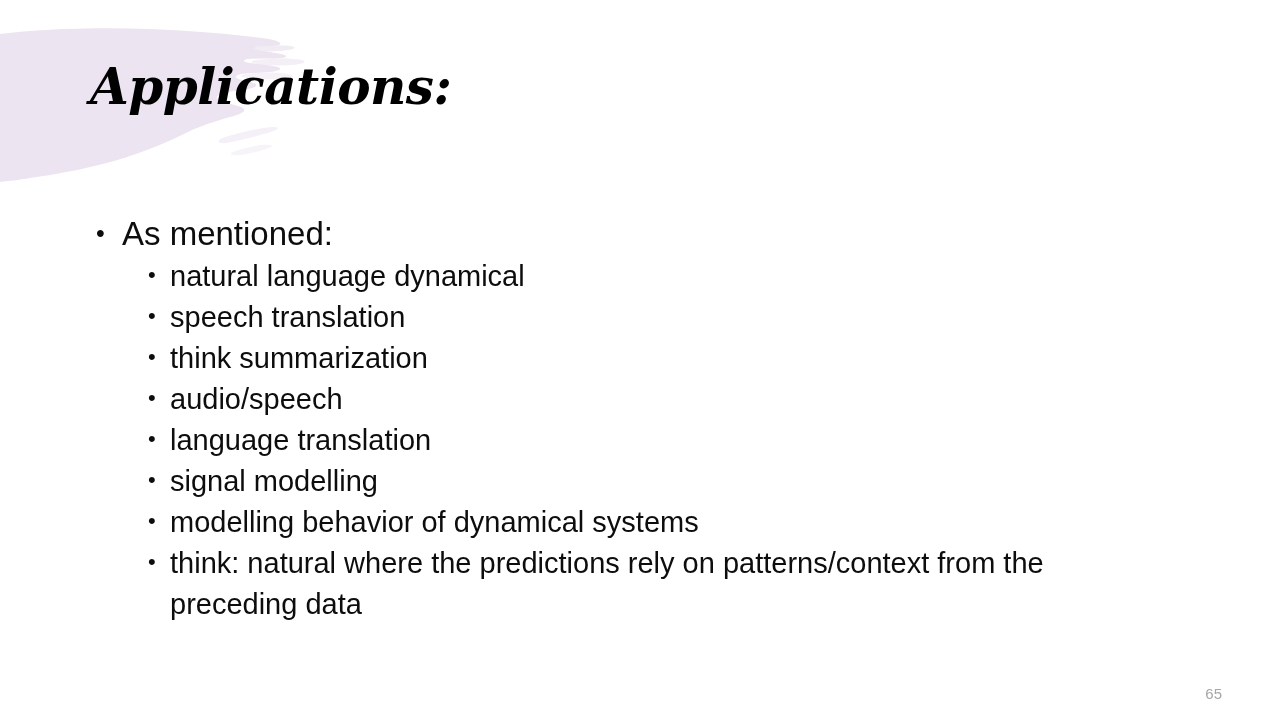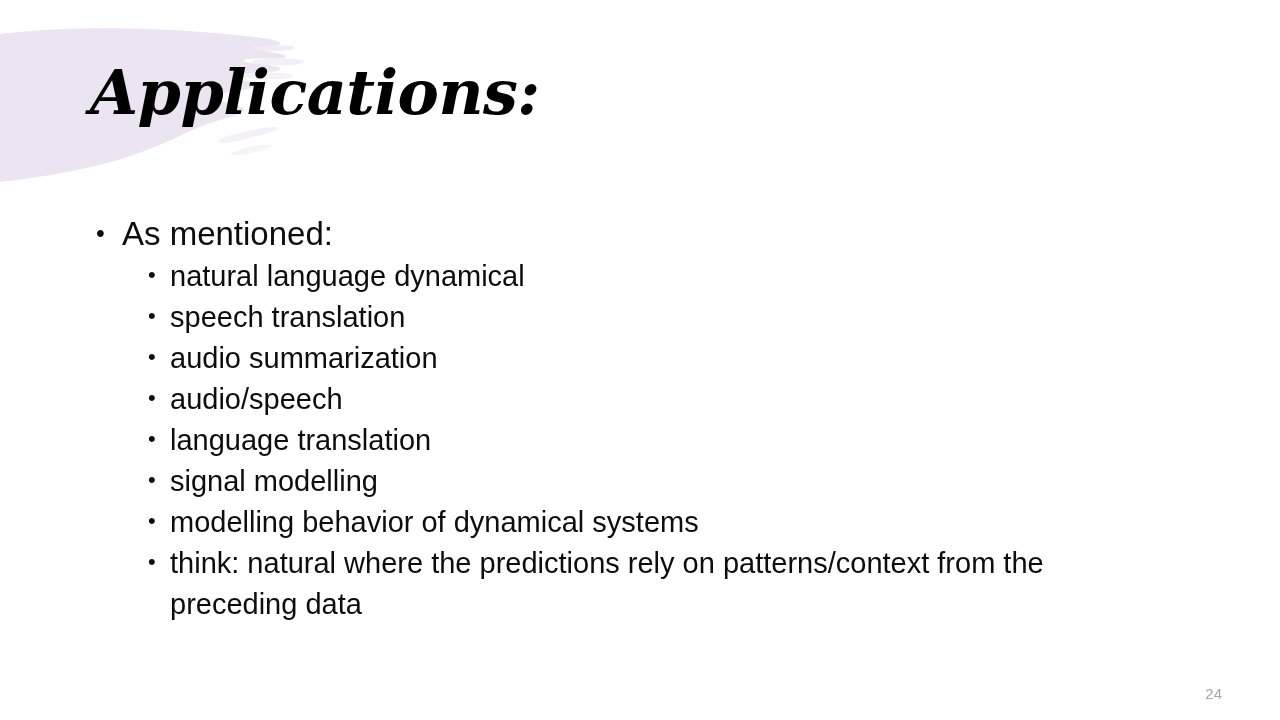--- a/index.html
+++ b/index.html
@@ -37,21 +37,21 @@
   }
 
   .slide-title {
     position: absolute;
     left: 90px;
     top: 62px;
     margin: 0;
     font-family: "DejaVu Serif", "Liberation Serif", serif;
     font-style: italic;
     font-weight: bold;
-    font-size: 62px;
+    font-size: 50px;
     line-height: 1.0;
     letter-spacing: -0.5px;
     color: #000000;
     white-space: nowrap;
   }
 
   
   .body-list {
     position: absolute;
     left: 96px;
@@ -172,21 +172,21 @@
       <span class="bullet-text">natural language dynamical</span>
     </div>
 
     <div class="bullet-row level-2">
       <span class="bullet-mark">•</span>
       <span class="bullet-text">speech translation</span>
     </div>
 
     <div class="bullet-row level-2">
       <span class="bullet-mark">•</span>
-      <span class="bullet-text">audio summarization</span>
+      <span class="bullet-text">think summarization</span>
     </div>
 
     <div class="bullet-row level-2">
       <span class="bullet-mark">•</span>
       <span class="bullet-text">audio/speech</span>
     </div>
 
     <div class="bullet-row level-2">
       <span class="bullet-mark">•</span>
       <span class="bullet-text">language translation</span>
@@ -202,15 +202,15 @@
       <span class="bullet-text">modelling behavior of dynamical systems</span>
     </div>
 
     <div class="bullet-row level-2">
       <span class="bullet-mark">•</span>
       <span class="bullet-text">think: natural where the predictions rely on patterns/context from the preceding data</span>
     </div>
 
   </div>
 
-  <div class="page-number">24</div>
+  <div class="page-number">65</div>
 
 </div>
 
 </body></html>

